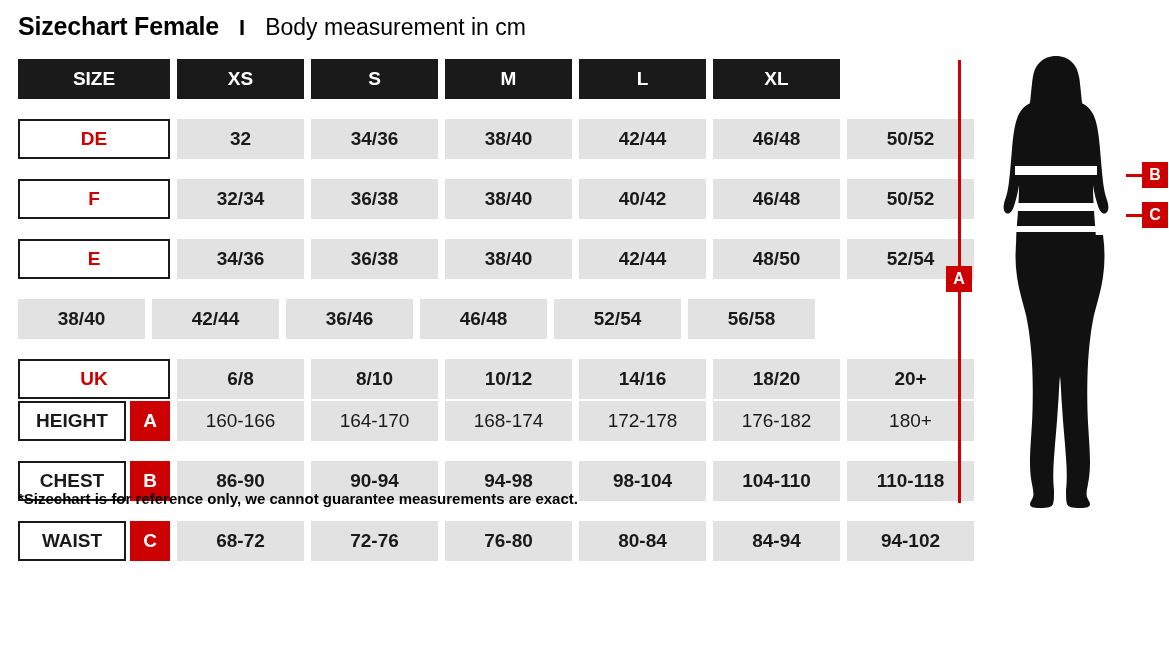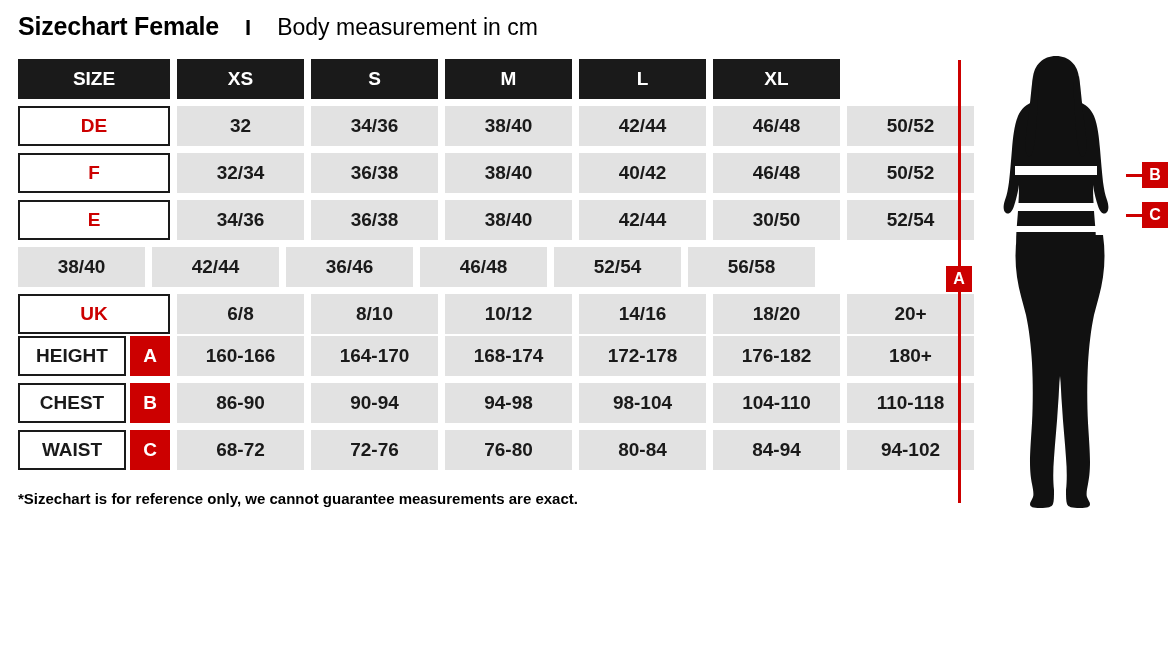--- a/index.html
+++ b/index.html
@@ -17,21 +17,21 @@
     height: 645px;
   }
 
   
   .title-row {
     position: absolute;
     left: 18px;
     top: 12px;
     display: flex;
     align-items: baseline;
-    gap: 12px;
+    gap: 6px;
     white-space: nowrap;
   }
   .title-main {
     font-size: 25px;
     font-weight: bold;
     letter-spacing: -0.2px;
   }
   .title-sep {
     font-size: 22px;
     font-weight: bold;
@@ -45,21 +45,21 @@
   
   .table {
     position: absolute;
     left: 18px;
     top: 59px;
     width: 926px;
   }
   .row {
     display: flex;
     height: 40px;
-    margin-bottom: 7px;
+    margin-bottom: 20px;
   }
   .row.gap-after { margin-bottom: 2px; }
 
   .cell {
     display: flex;
     align-items: center;
     justify-content: center;
     font-size: 19px;
     margin-right: 7px;
   }
@@ -80,21 +80,21 @@
     font-weight: bold;
     font-size: 19px;
   }
   
   .data {
     background: #e2e2e2;
     color: #1a1a1a;
     font-size: 19px;
     font-weight: bold;
   }
-  .data.bold { font-weight: bold; text-align: center; }
+  .data.bold { font-weight: normal; text-align: center; }
 
   
   .lbl-measure {
     width: 152px; flex: 0 0 152px;
     margin-right: 7px;
     display: flex;
     align-items: stretch;
     text-align: center;
   }
   .lbl-measure .txt {
@@ -225,21 +225,21 @@
       <div class="cell c-val data">46/48</div>
       <div class="cell c-val data">50/52</div>
     </div>
 
     <div class="row">
       <div class="cell c-label lbl-country">E</div>
       <div class="cell c-val data">34/36</div>
       <div class="cell c-val data">36/38</div>
       <div class="cell c-val data">38/40</div>
       <div class="cell c-val data">42/44</div>
-      <div class="cell c-val data">30/50</div>
+      <div class="cell c-val data">48/50</div>
       <div class="cell c-val data">52/54</div>
     </div>
 
     <div class="row">
       <div class="cell c-val data">38/40</div>
       <div class="cell c-val data">42/44</div>
       <div class="cell c-val data">36/46</div>
       <div class="cell c-val data">46/48</div>
       <div class="cell c-val data">52/54</div>
       <div class="cell c-val data">56/58</div>

